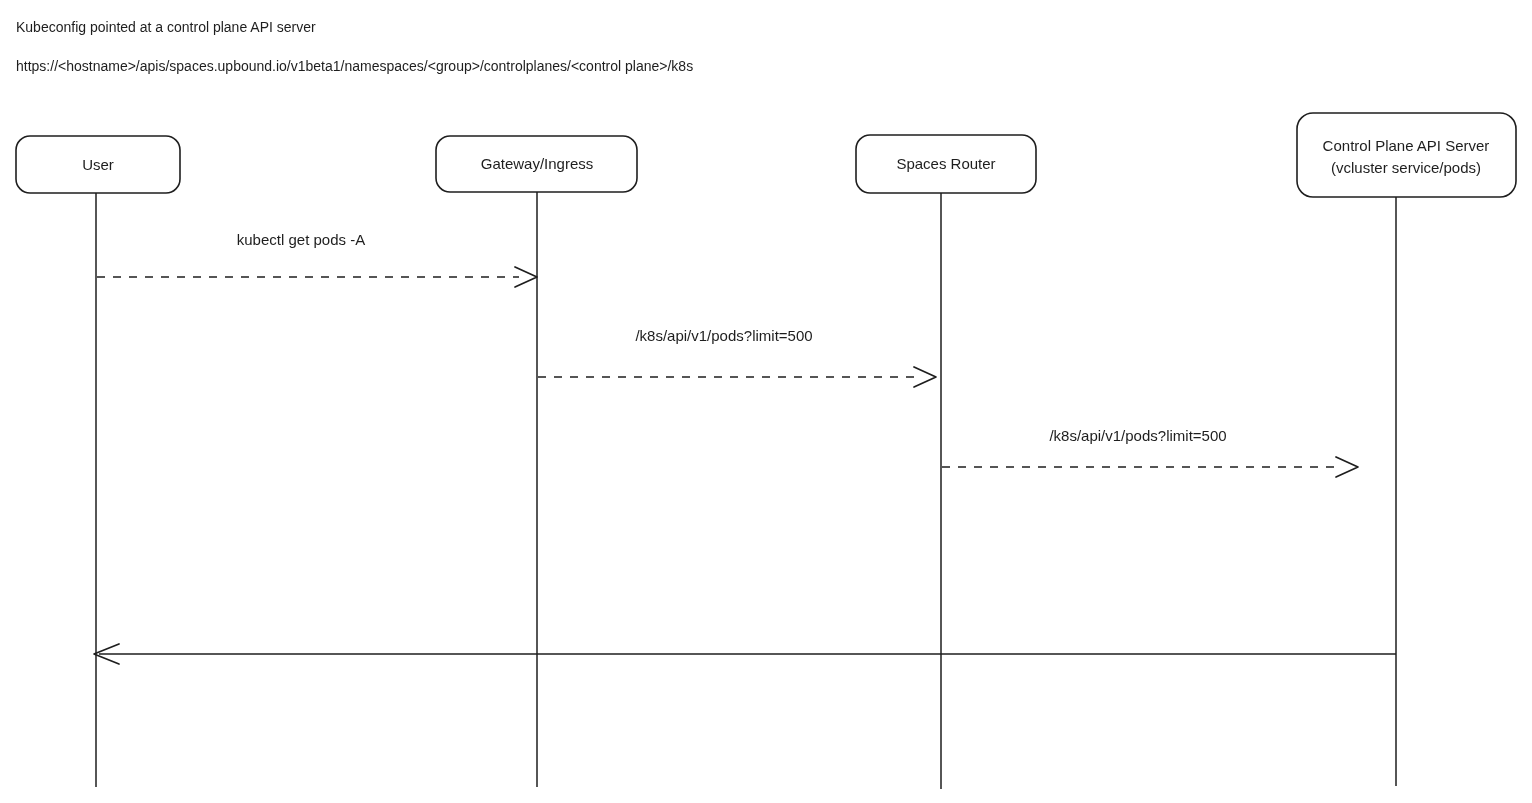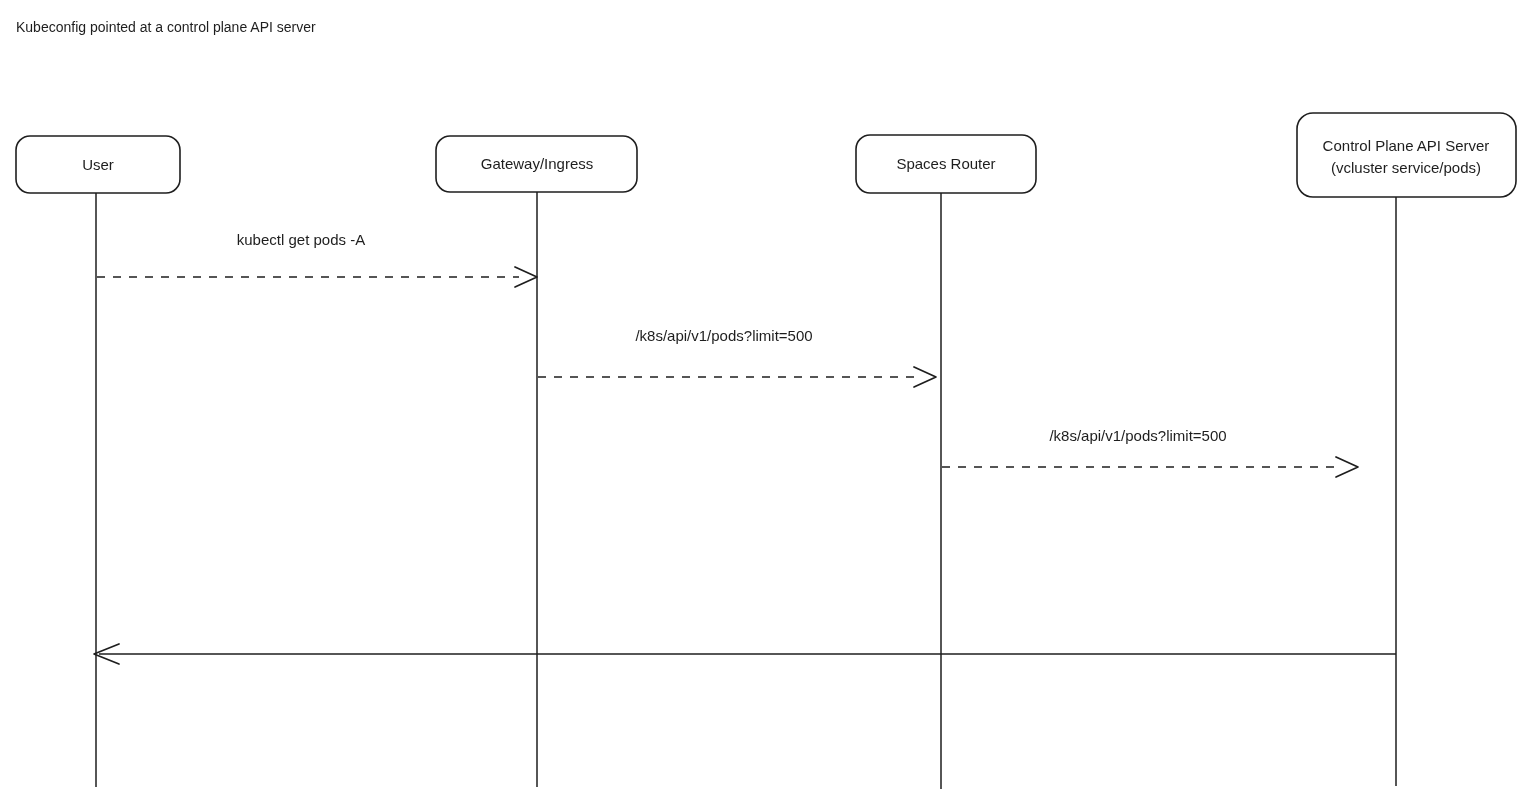--- a/index.html
+++ b/index.html
@@ -57,20 +57,21 @@
     font-family: "Liberation Sans", sans-serif;
     font-size: 15px;
   }
 </style>
 </head>
 <body>
 
 <div class="canvas">
 
   <div class="hdr line1">Kubeconfig pointed at a control plane API server</div>
+  <div class="hdr line2">https://&lt;hostname&gt;/apis/spaces.upbound.io/v1beta1/namespaces/&lt;group&gt;/controlplanes/&lt;control plane&gt;/k8s</div>
 
   <svg width="1532" height="803" viewBox="0 0 1532 803">
 
     <line class="lifeline" x1="96" y1="193" x2="96" y2="787"></line>
     <line class="lifeline" x1="537" y1="192" x2="537" y2="787"></line>
     <line class="lifeline" x1="941" y1="193" x2="941" y2="789"></line>
     <line class="lifeline" x1="1396" y1="197" x2="1396" y2="786"></line>
 
     <g>
       <rect class="shape" x="16" y="136" width="164" height="57" rx="14"></rect>

